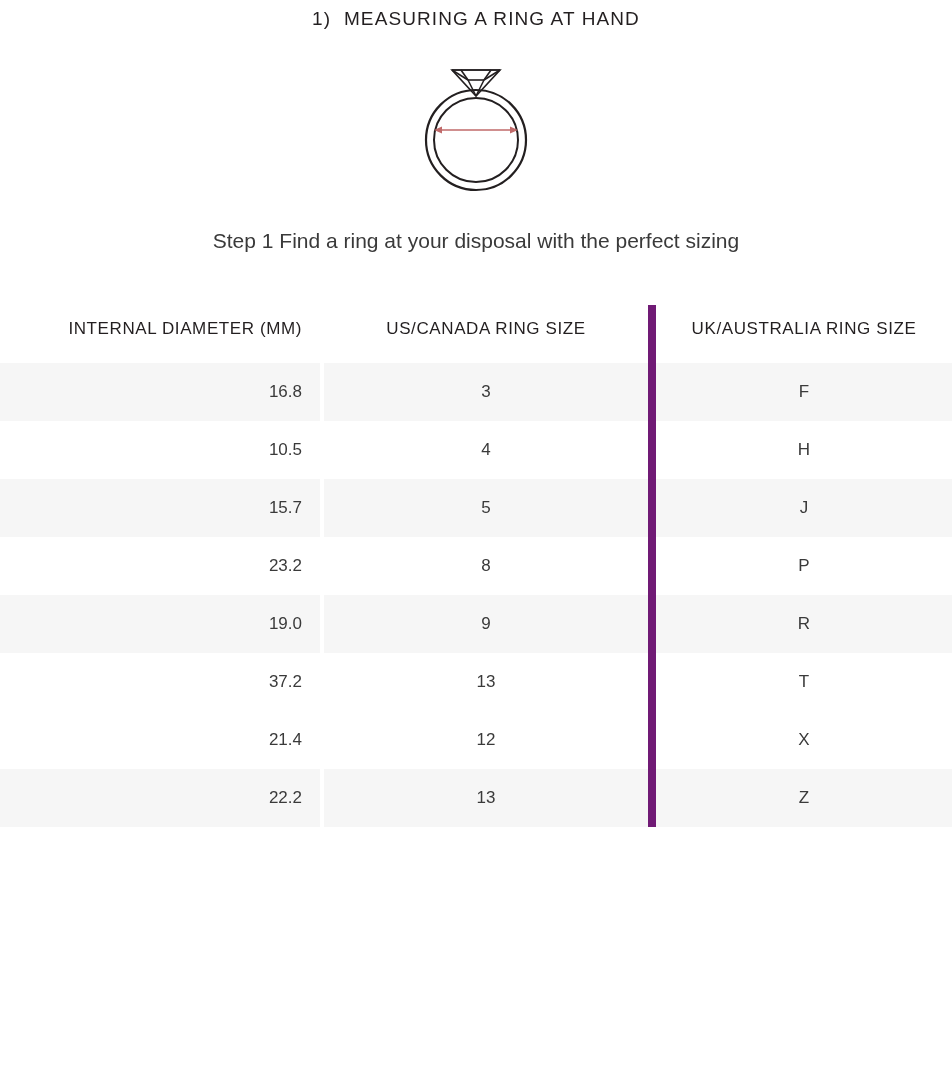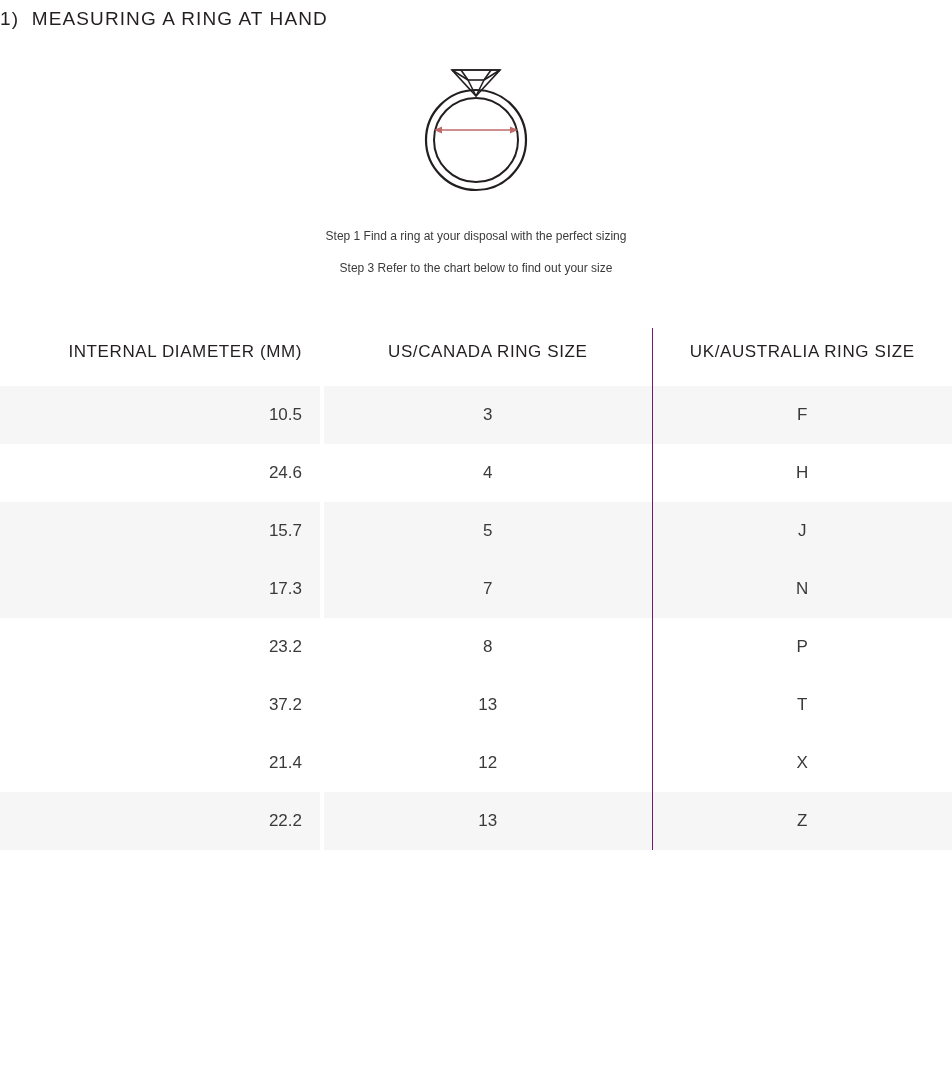--- a/index.html
+++ b/index.html
@@ -12,41 +12,41 @@
     color: #231f20;
   }
   .page {
     width: 952px;
     min-height: 1080px;
     position: relative;
     background: #ffffff;
     overflow: hidden;
   }
   .title {
-    text-align: left;
+    text-align: center;
     font-size: 19px;
     letter-spacing: 1.1px;
     font-weight: 400;
     color: #231f20;
     padding-top: 8px;
     white-space: pre;
   }
   .ring-figure {
     display: flex;
     justify-content: center;
     align-items: center;
     margin-top: 22px;
     height: 140px;
   }
   .steps {
     margin-top: 28px;
     text-align: center;
   }
   .step-line {
-    font-size: 12px;
+    font-size: 21px;
     color: #3a3a3a;
     line-height: 1.0;
     padding: 10px 0;
     font-weight: 400;
   }
   table.size-table {
     margin-top: 44px;
     width: 952px;
     border-collapse: collapse;
     table-layout: fixed;
@@ -79,21 +79,21 @@
   table.size-table td.first {
     text-align: right;
     padding-right: 18px;
   }
   tr.shaded td { background: #f6f6f6; }
   tr.plain td { background: #ffffff; }
   
   table.size-table td.first,
   table.size-table th.first { border-right: 4px solid #ffffff; }
   table.size-table td.second,
-  table.size-table th.second { border-right: 1px solid #701a75; }
+  table.size-table th.second { border-right: 8px solid #701a75; }
 </style>
 </head>
 <body>
 
 <div class="page">
 
   <div class="title">1)  MEASURING A RING AT HAND</div>
 
   <div class="ring-figure">
     <svg width="200" height="140" viewBox="0 0 200 140">
@@ -116,61 +116,60 @@
       <g stroke="#c06a6a" stroke-width="1.5" fill="#c06a6a">
         <line x1="60" y1="78" x2="140" y2="78"></line>
         <polygon points="58,78 66,74.5 66,81.5" stroke="none"></polygon>
         <polygon points="142,78 134,74.5 134,81.5" stroke="none"></polygon>
       </g>
     </svg>
   </div>
 
   <div class="steps">
     <div class="step-line">Step 1 Find a ring at your disposal with the perfect sizing</div>
-    <div class="step-line">Step 3 Refer to the chart below to find out your size</div>
   </div>
 
   <table class="size-table">
     <colgroup>
       <col class="c1">
         <col class="c2">
         <col class="c3">
     </colgroup>
     <thead>
       <tr>
         <th class="first">INTERNAL DIAMETER (MM)</th>
         <th class="second">US/CANADA RING SIZE</th>
         <th>UK/AUSTRALIA RING SIZE</th>
       </tr>
     </thead>
     <tbody>
       <tr class="shaded">
-        <td class="first">10.5</td>
+        <td class="first">16.8</td>
         <td class="second">3</td>
         <td>F</td>
       </tr>
       <tr class="plain">
-        <td class="first">24.6</td>
+        <td class="first">10.5</td>
         <td class="second">4</td>
         <td>H</td>
       </tr>
       <tr class="shaded">
         <td class="first">15.7</td>
         <td class="second">5</td>
         <td>J</td>
       </tr>
-      <tr class="shaded">
-        <td class="first">17.3</td>
-        <td class="second">7</td>
-        <td>N</td>
-      </tr>
       <tr class="plain">
         <td class="first">23.2</td>
         <td class="second">8</td>
         <td>P</td>
+      </tr>
+      <tr class="shaded">
+        <td class="first">19.0</td>
+        <td class="second">9</td>
+        <td>R</td>
       </tr>
       <tr class="plain">
         <td class="first">37.2</td>
         <td class="second">13</td>
         <td>T</td>
       </tr>
       <tr class="plain">
         <td class="first">21.4</td>
         <td class="second">12</td>
         <td>X</td>

